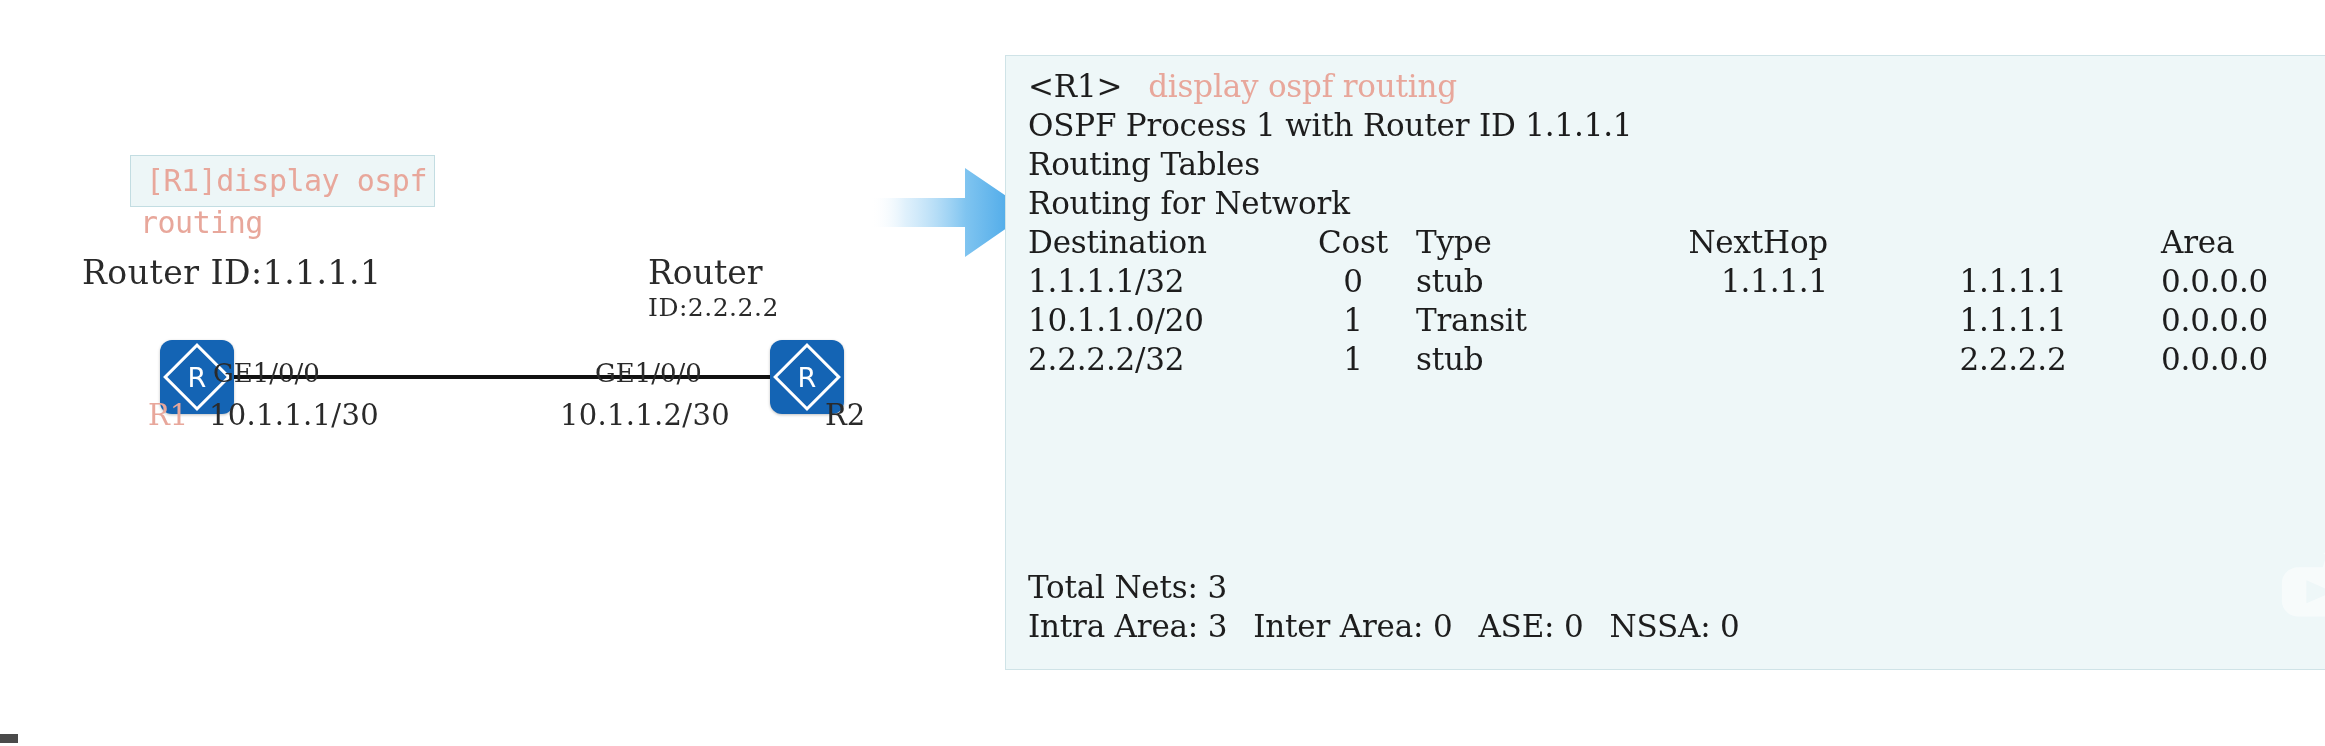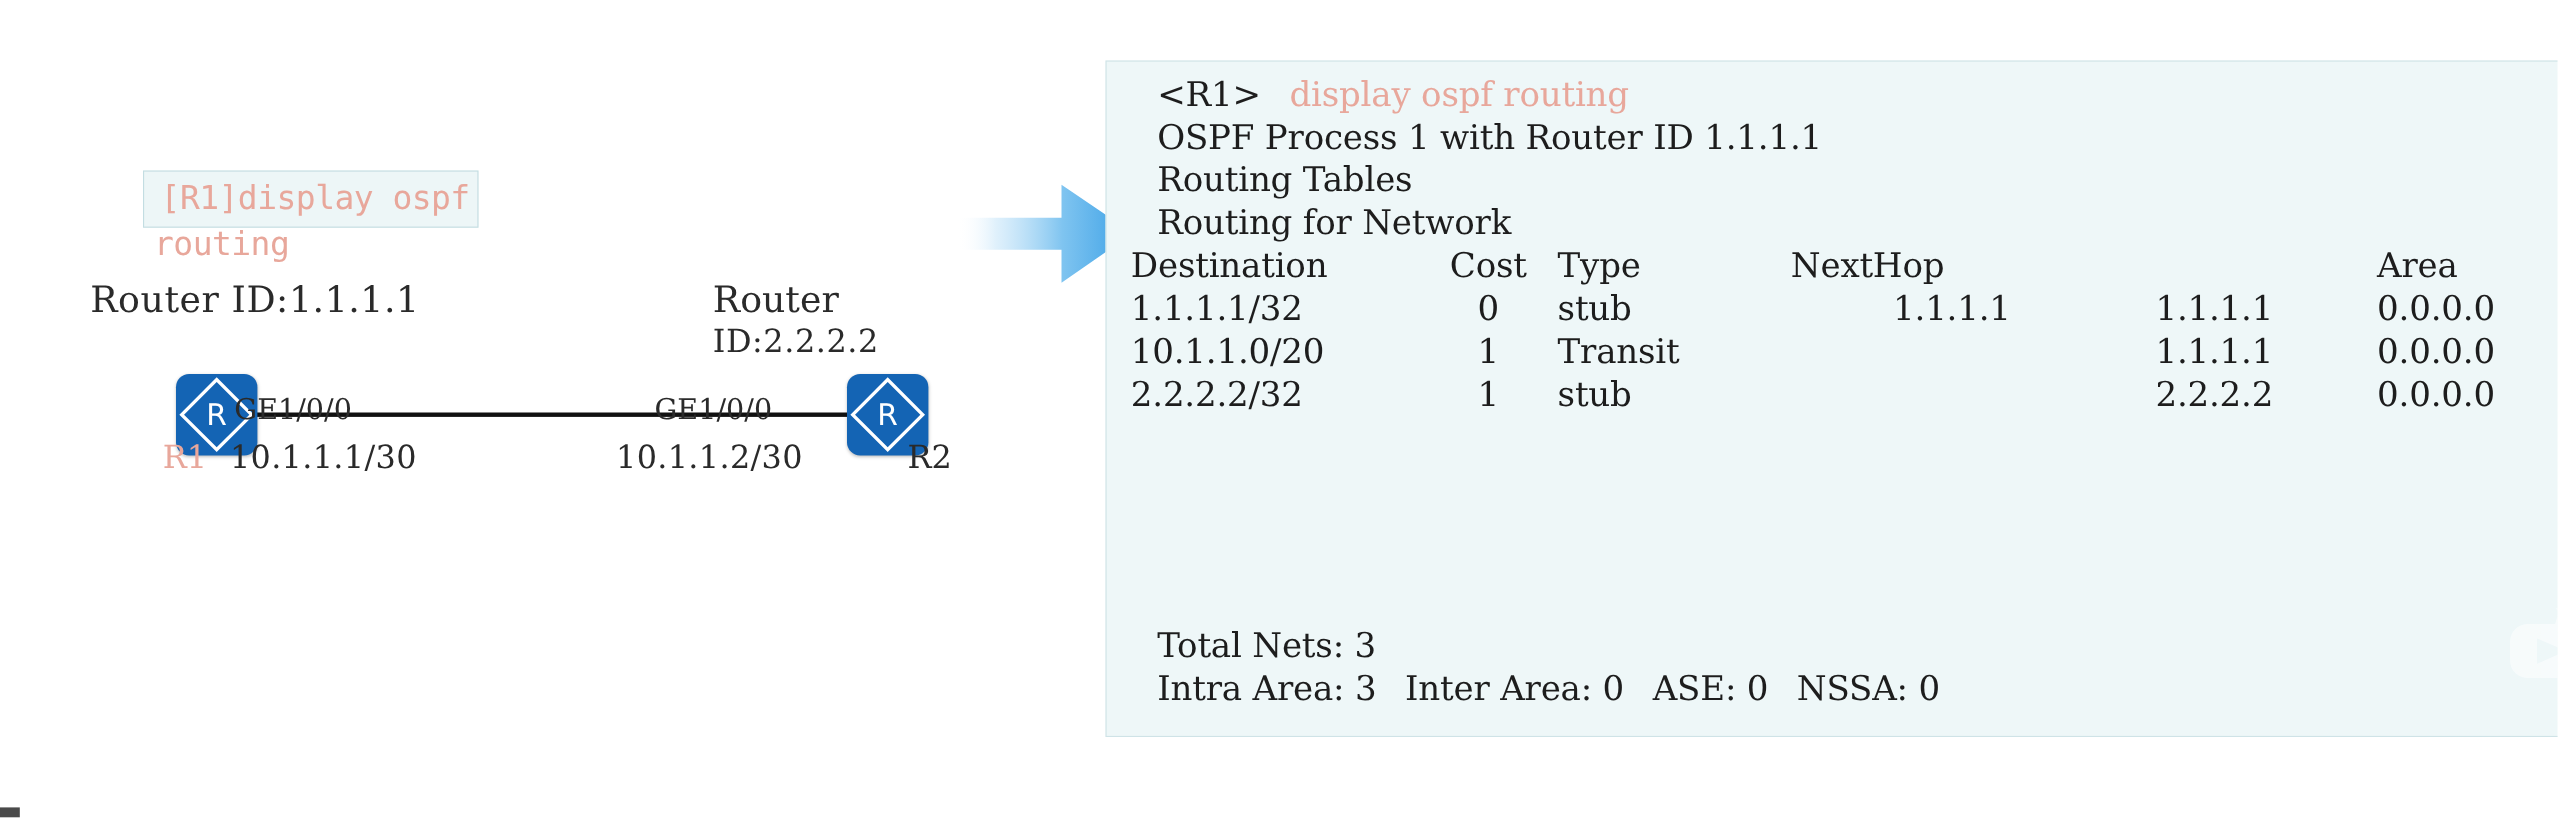--- a/index.html
+++ b/index.html
@@ -60,21 +60,21 @@
     left: 82px; top: 253px;
     font-size: 33px;
     letter-spacing: 0.5px;
   }
   #r2-router-id-l1 {
     left: 648px; top: 253px;
     font-size: 33px;
   }
   #r2-router-id-l2 {
     left: 648px; top: 293px;
-    font-size: 29px;
+    font-size: 25px;
     letter-spacing: 0.5px;
   }
 
   .router-icon {
     position: absolute;
     width: 74px; height: 74px;
     background: #1464b4;
     border-radius: 12px;
     box-shadow: 0 1px 3px rgba(0,0,0,0.25);
   }
@@ -134,21 +134,20 @@
   }
 
   .term-line {
     position: absolute;
     left: 22px;
     font-size: 31px;
     color: #1d1d1d;
     font-family: "DejaVu Serif", "Liberation Serif", serif;
     white-space: nowrap;
     letter-spacing: -0.2px;
-    margin-left: 24px;
   }
   .accent { color: #e8a79b; }
 
   #line-prompt  { top: 12px; }
   #line-process { top: 51px; }
   #line-tables  { top: 90px; }
   #line-network { top: 129px; }
 
   
   #route-table {
@@ -173,21 +172,21 @@
   .c-dest { left: 0px; }
   .c-cost { left: 290px; width: 70px; text-align: center; }
   .c-type { left: 388px; }
   .c-next { left: 600px; width: 200px; text-align: right; }
   .c-adv  { left: 885px; width: 200px; text-align: center; }
   .c-area { left: 1133px; }
 
   .c-dest.hdr { left: 0px; }
   .c-cost.hdr { left: 290px; width: 70px; text-align: center; }
   .c-type.hdr { left: 388px; }
-  .c-next.hdr { left: 600px; width: 200px; text-align: left; }
+  .c-next.hdr { left: 600px; width: 200px; text-align: right; }
   .c-adv.hdr  { left: 885px; width: 200px; text-align: left; }
   .c-area.hdr { left: 1133px; }
 
   #line-total { top: 345px; }
   #line-intra { top: 384px; }
 
   .summary-seg { display: inline; }
   .seg-gap { display: inline-block; width: 26px; }
 
   

